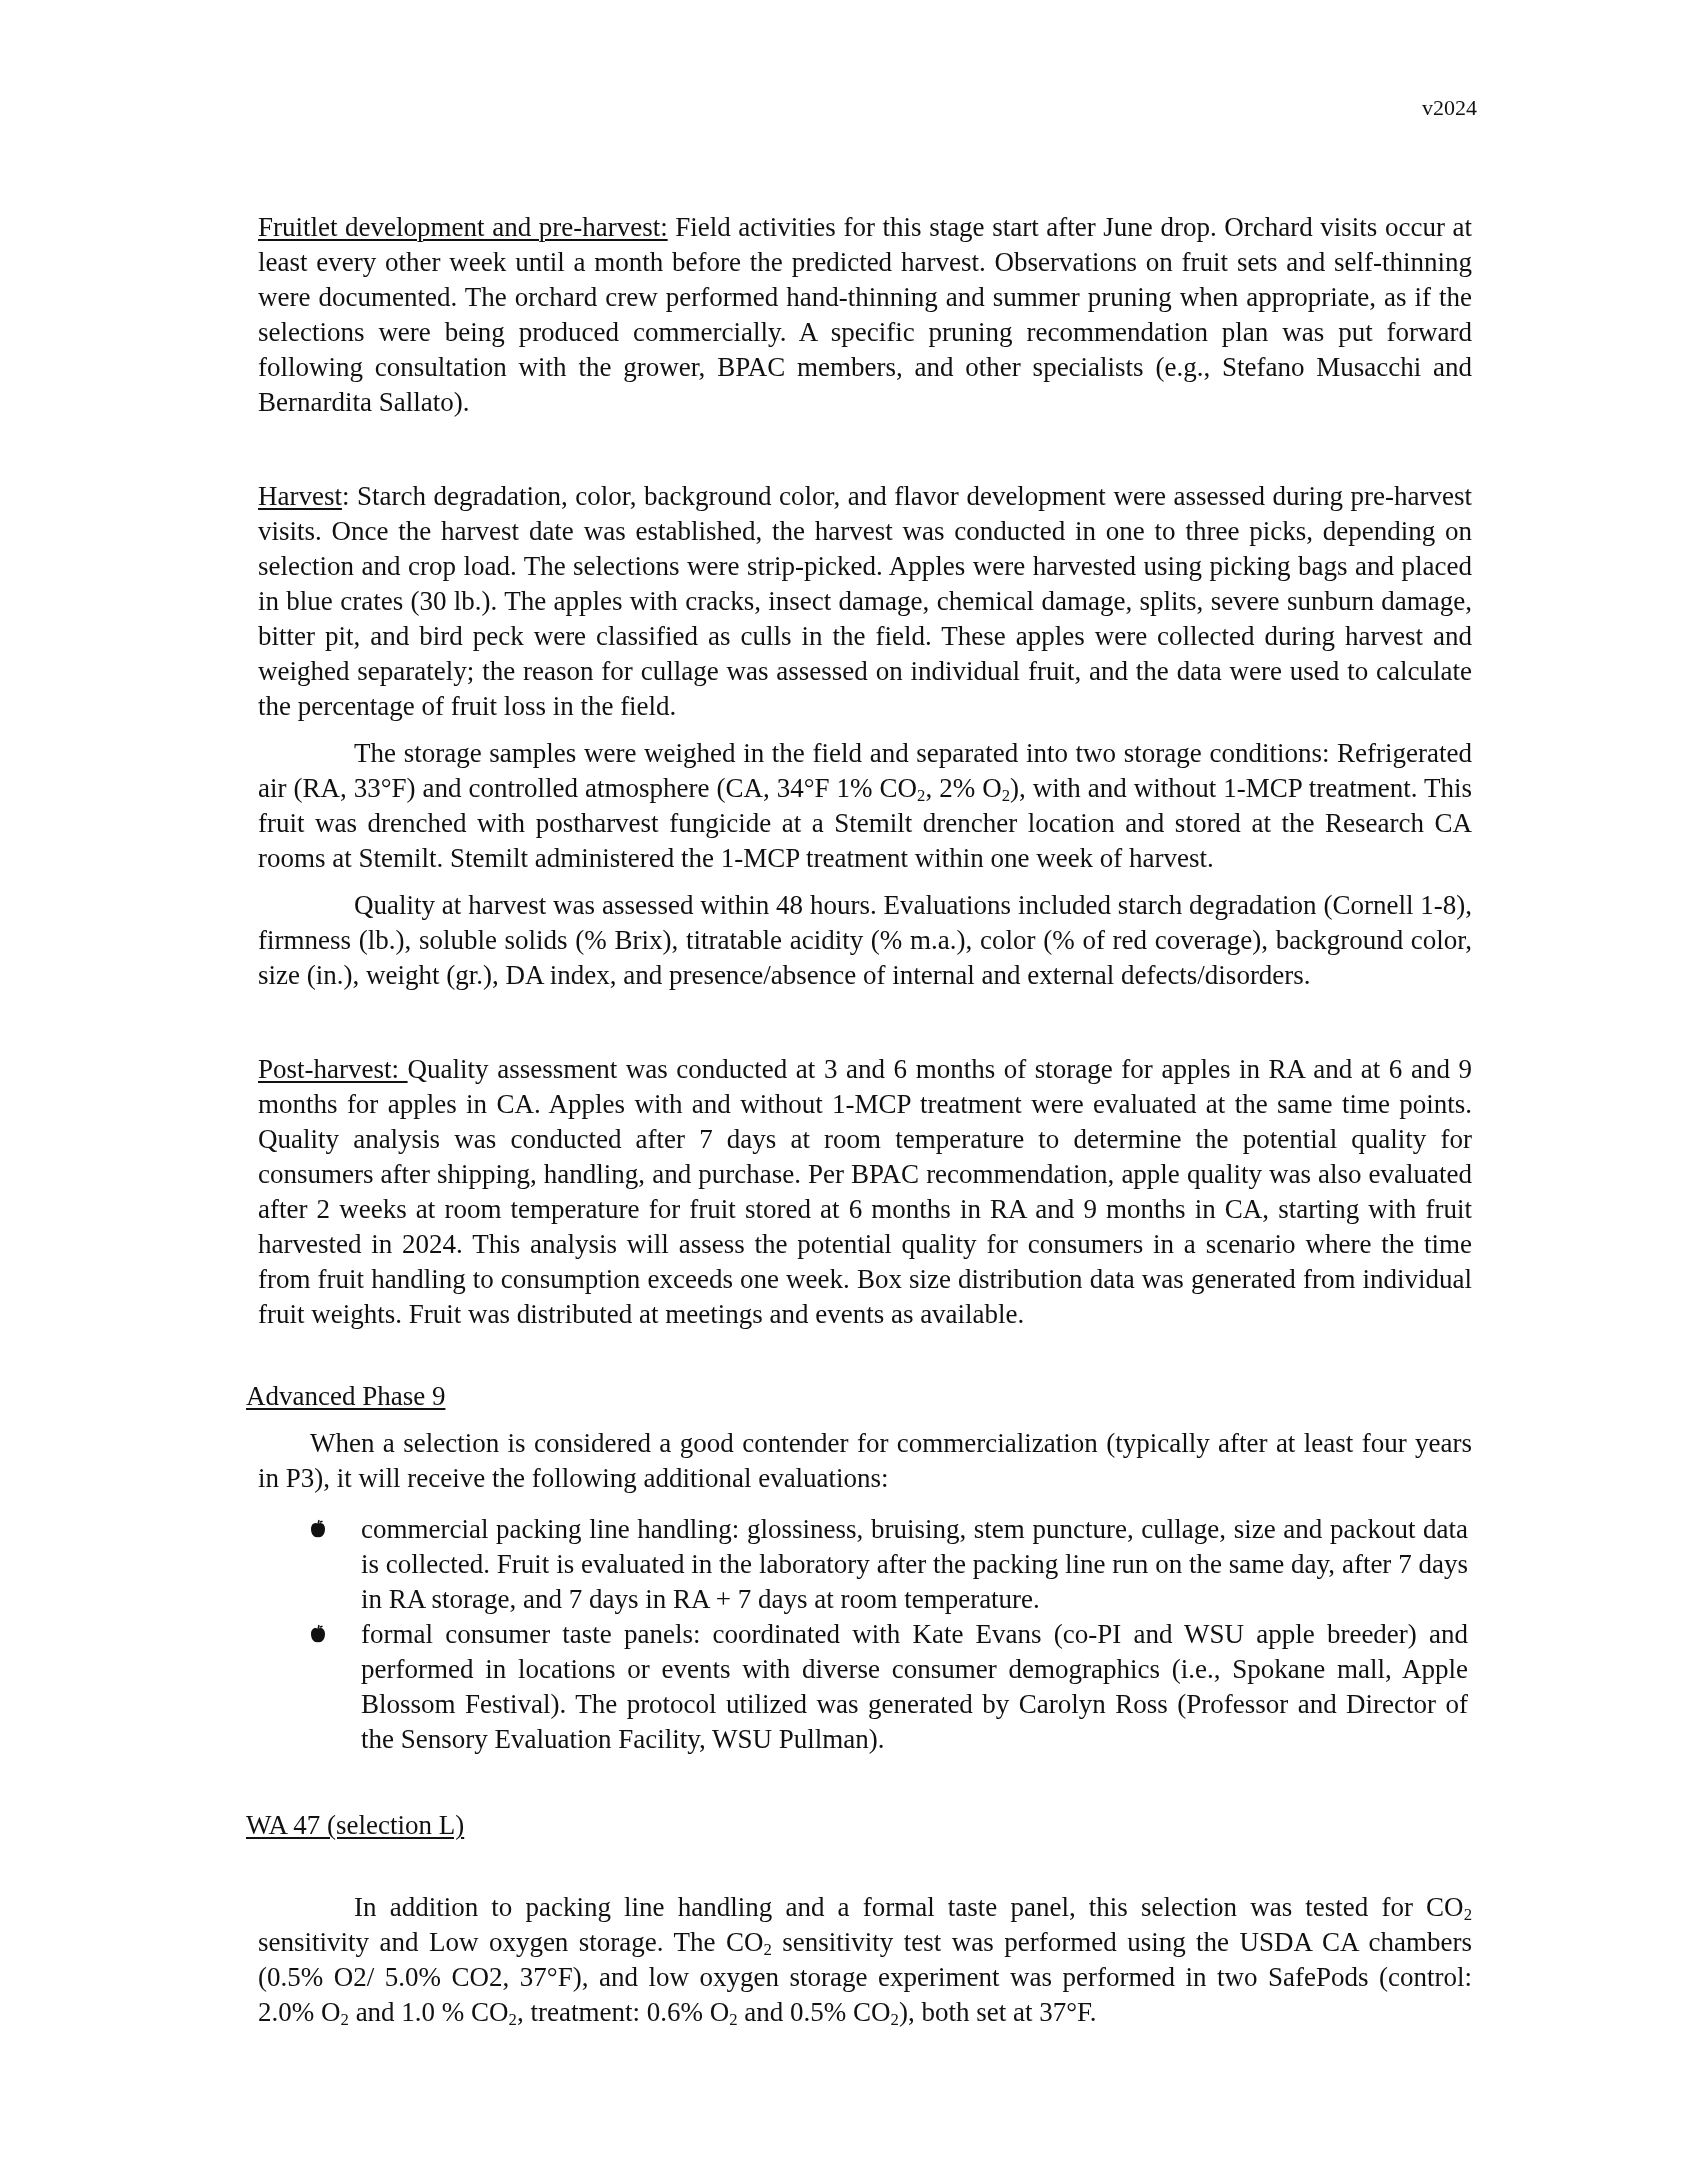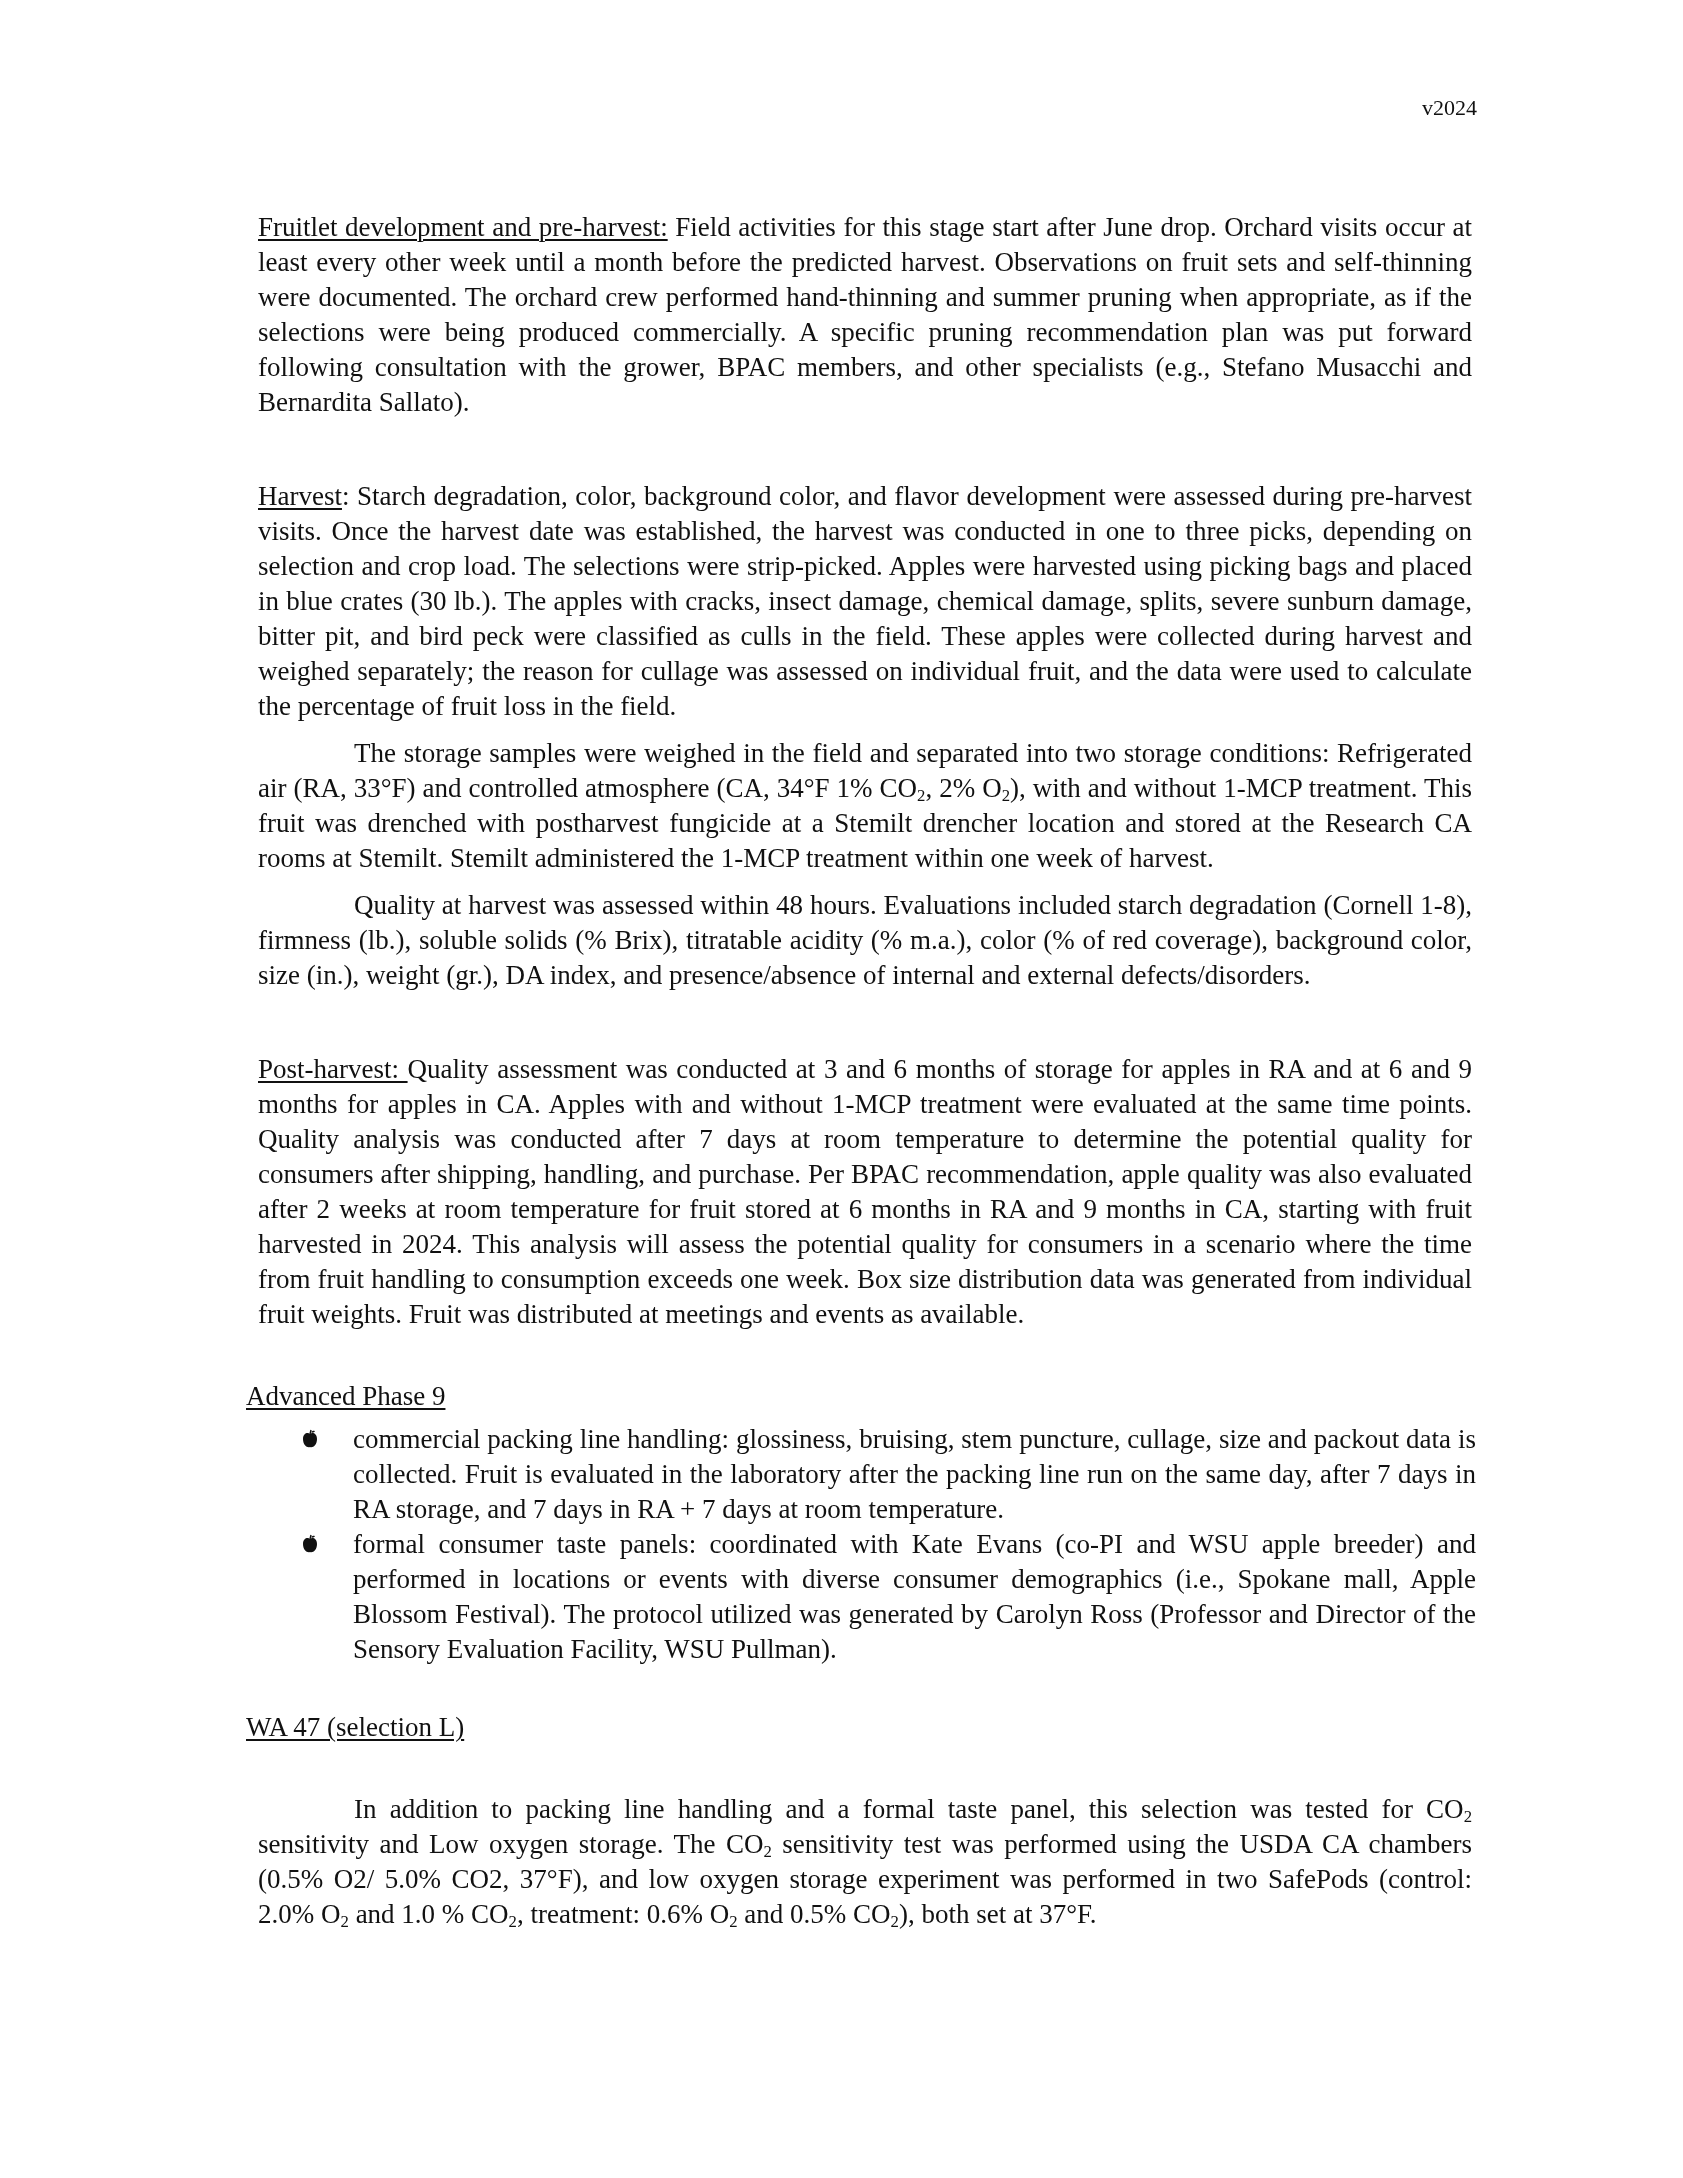--- a/index.html
+++ b/index.html
@@ -8,21 +8,21 @@
   .page { position: absolute; left: 0; top: 0; width: 1683px; height: 2178px; }
   .version { position: absolute; right: 206px; top: 95px; font-size: 22px; }
   .content { position: absolute; left: 246px; top: 198px; width: 1238px;
              font-size: 27px; line-height: 35px; }
   .para { margin: 12px; text-align: justify; text-align-last: left; }
   .indent { text-indent: 96px; }
   .ul { text-decoration: underline; text-decoration-thickness: 2px; text-underline-offset: 3px; }
   .gap { height: 35px; }
   .heading { margin: 0; }
   .small-indent { text-indent: 52px; }
-  .bullets { list-style: none; margin: 8px; padding: 0 0 0 99px; }
+  .bullets { list-style: none; margin: 16px; padding: 0 0 0 99px; }
   .bullets li { position: relative; text-align: justify; text-align-last: left; }
   .apple { position: absolute; left: -51px; top: 7px; width: 16px; height: 20px; }
   .sub { font-size: 0.62em; vertical-align: -0.25em; line-height: 0; }
 </style>
 </head>
 <body>
 
 <div class="page">
   <div class="version">v2024</div>
 
@@ -38,20 +38,21 @@
 
     <p class="para indent">Quality at harvest was assessed within 48 hours. Evaluations included starch degradation (Cornell 1-8), firmness (lb.), soluble solids (% Brix), titratable acidity (% m.a.), color (% of red coverage), background color, size (in.), weight (gr.), DA index, and presence/absence of internal and external defects/disorders.</p>
 
     <div class="gap"></div>
 
     <p class="para"><span class="ul">Post-harvest: </span><span>Quality assessment was conducted at 3 and 6 months of storage for apples in RA and at 6 and 9 months for apples in CA. Apples with and without 1-MCP treatment were evaluated at the same time points. Quality analysis was conducted after 7 days at room temperature to determine the potential quality for consumers after shipping, handling, and purchase. Per BPAC recommendation, apple quality was also evaluated after 2 weeks at room temperature for fruit stored at 6 months in RA and 9 months in CA, starting with fruit harvested in 2024. This analysis will assess the potential quality for consumers in a scenario where the time from fruit handling to consumption exceeds one week. Box size distribution data was generated from individual fruit weights. Fruit was distributed at meetings and events as available.</span></p>
 
     <div class="gap"></div>
 
     <p class="heading"><span class="ul">Advanced Phase 9</span></p>
+    <p class="para small-indent">When a selection is considered a good contender for commercialization (typically after at least four years in P3), it will receive the following additional evaluations:</p>
 
     <ul class="bullets">
       <li>
         <svg class="apple" viewBox="0 0 16 20">
             <path d="M8 5 C6 3,1 4,1 10 C1 16,5 19,8 18 C11 19,15 16,15 10 C15 4,10 3,8 5 Z" fill="#111"></path>
             <path d="M8 5 L9 1" stroke="#111" stroke-width="1.4"></path>
             <path d="M9 3 C11 1,13 2,13 2 C12 4,10 4,9 3Z" fill="#111"></path>
           </svg>
         <span>commercial packing line handling: glossiness, bruising, stem puncture, cullage, size and packout data is collected. Fruit is evaluated in the laboratory after the packing line run on the same day, after 7 days in RA storage, and 7 days in RA + 7 days at room temperature.</span>
       </li>

